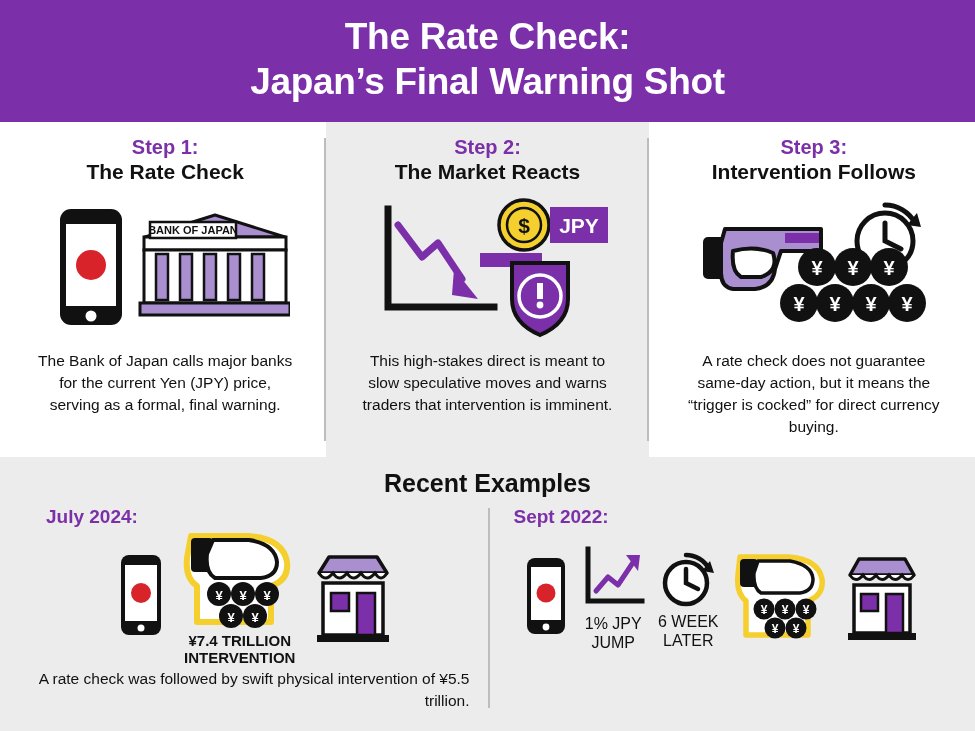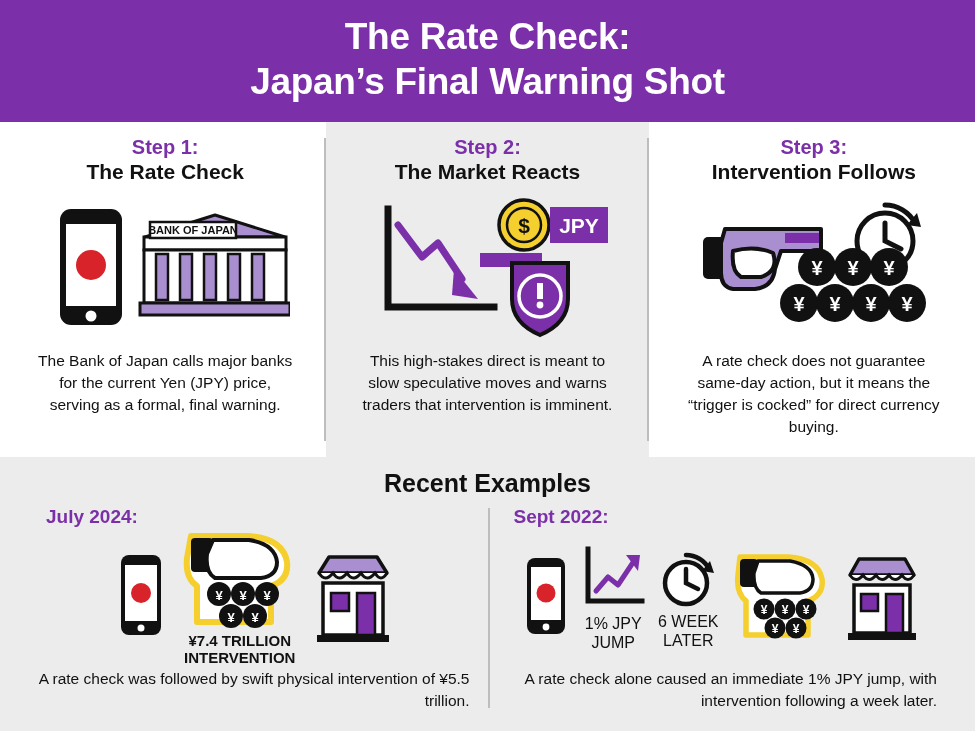--- a/index.html
+++ b/index.html
@@ -396,17 +396,16 @@
             <svg width="80" height="92" viewBox="0 0 80 92">
               <path d="M8 24 L17 8 L63 8 L72 24 Z" fill="#a98fd0" stroke="#111111" stroke-width="3.5" stroke-linejoin="round"></path>
               <path d="M8 24 Q14 33 21 24 Q27 33 34 24 Q40 33 47 24 Q53 33 60 24 Q66 33 72 24" fill="#ffffff" stroke="#111111" stroke-width="3"></path>
               <rect x="12" y="34" width="56" height="48" fill="#ffffff" stroke="#111111" stroke-width="3.5"></rect>
               <rect x="19" y="43" width="17" height="17" fill="#7b2fa8" stroke="#111111" stroke-width="2.5"></rect>
               <rect x="44" y="43" width="17" height="39" fill="#7b2fa8" stroke="#111111" stroke-width="2.5"></rect>
               <rect x="6" y="82" width="68" height="7" fill="#111111"></rect>
             </svg>
           </div>
         </div>
-        <div class="ex-desc">A rate check alone caused an immediate 1% JPY jump, with intervention following a week later.</div>
       </div>
     </div>
   </div>
 </div>
 
 </body></html>

